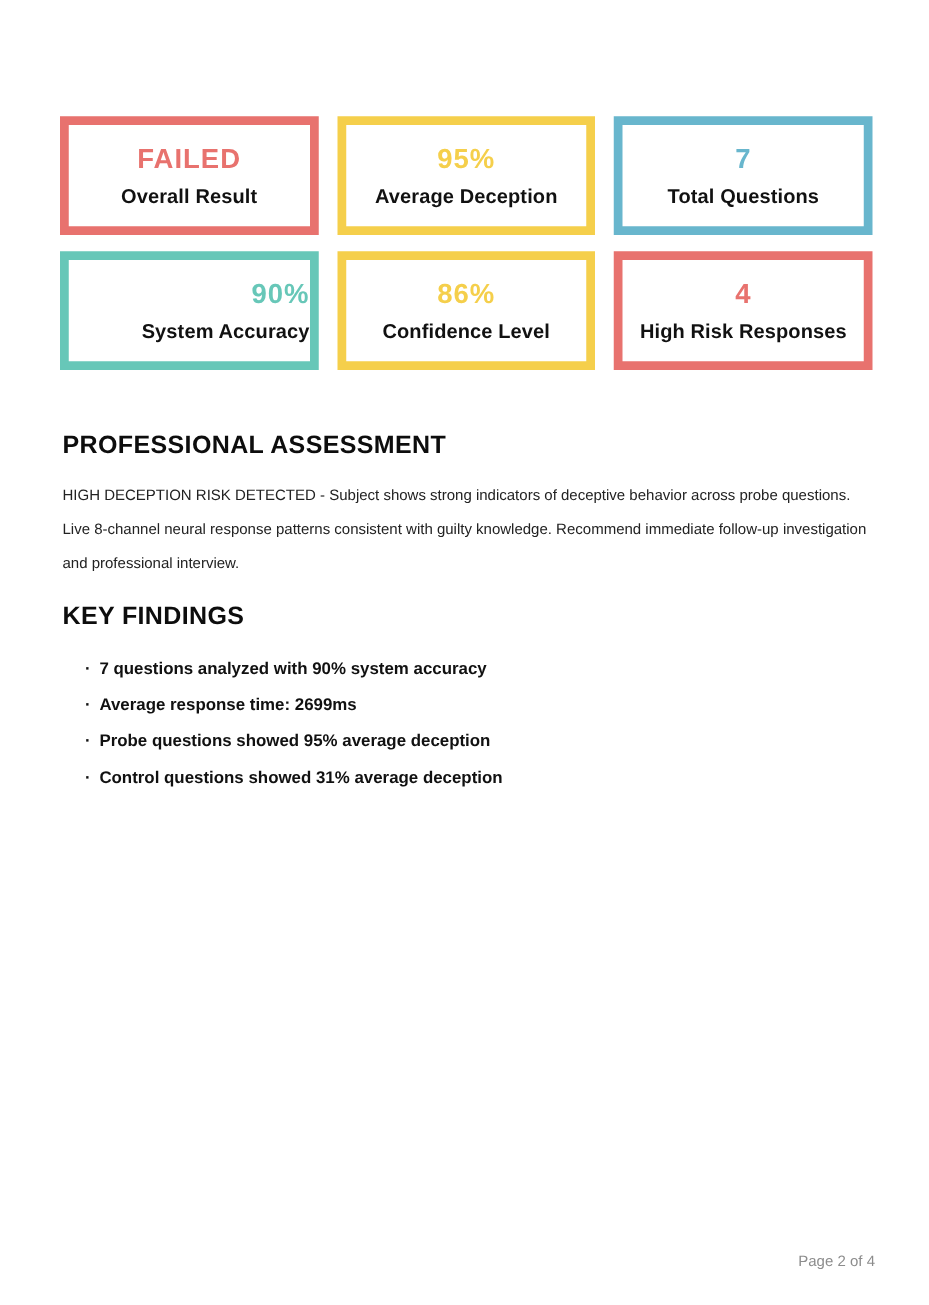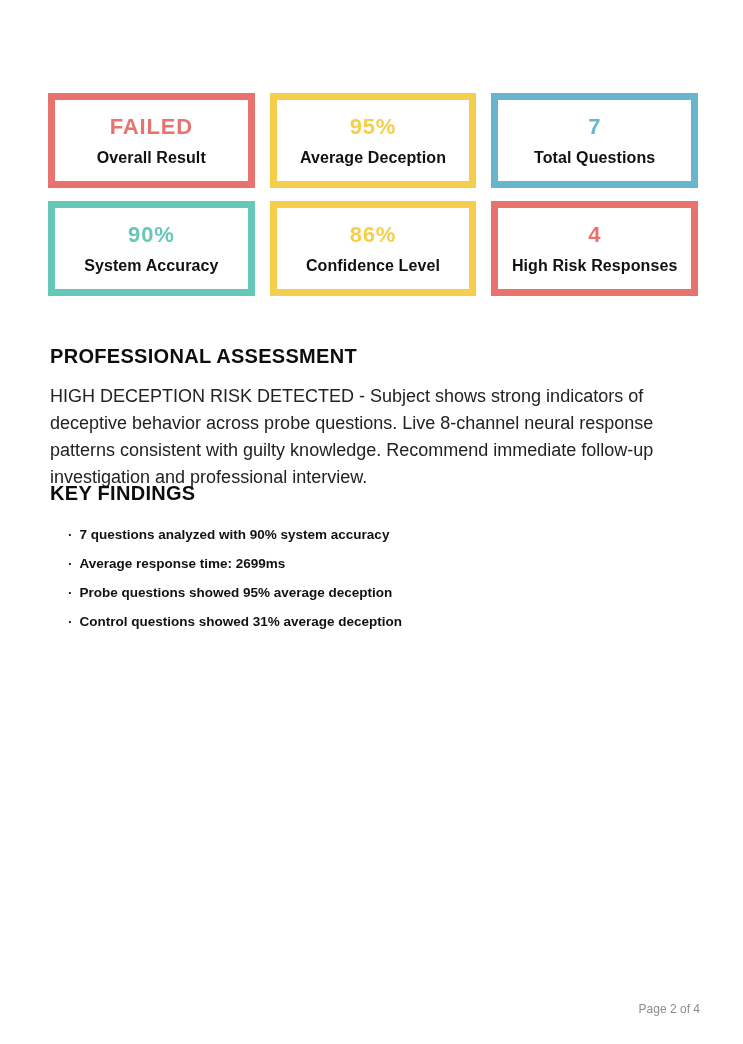--- a/index.html
+++ b/index.html
@@ -63,21 +63,21 @@
   .section-findings { top: 482px; }
   .section-heading {
     margin: 0;
     font-size: 20px;
     font-weight: bold;
     letter-spacing: 0.3px;
     color: #0d0d0d;
   }
   .assessment-text {
     margin: 15px 0 0 0;
-    font-size: 18px;
+    font-size: 12px;
     line-height: 27px;
     font-weight: normal;
     color: #222222;
   }
   .findings-list {
     margin: 20px 0 0 0;
     padding: 0 0 0 18px;
     list-style: none;
   }
   .finding-item {
@@ -108,21 +108,21 @@
       <div class="stat-label">Overall Result</div>
     </div>
     <div class="stat-card" style="border-color: rgb(245, 207, 75);">
       <div class="stat-value" style="color: rgb(245, 207, 75);">95%</div>
       <div class="stat-label">Average Deception</div>
     </div>
     <div class="stat-card" style="border-color: rgb(104, 182, 205);">
       <div class="stat-value" style="color: rgb(104, 182, 205);">7</div>
       <div class="stat-label">Total Questions</div>
     </div>
-    <div class="stat-card" style="border-color: rgb(103, 199, 184);">
+    <div class="stat-card" style="border-color: rgb(103, 199, 184); align-items: flex-end;">
       <div class="stat-value" style="color: rgb(103, 199, 184);">90%</div>
       <div class="stat-label">System Accuracy</div>
     </div>
     <div class="stat-card" style="border-color: rgb(245, 207, 75);">
       <div class="stat-value" style="color: rgb(245, 207, 75);">86%</div>
       <div class="stat-label">Confidence Level</div>
     </div>
     <div class="stat-card" style="border-color: rgb(232, 114, 110);">
       <div class="stat-value" style="color: rgb(232, 114, 110);">4</div>
       <div class="stat-label">High Risk Responses</div>

